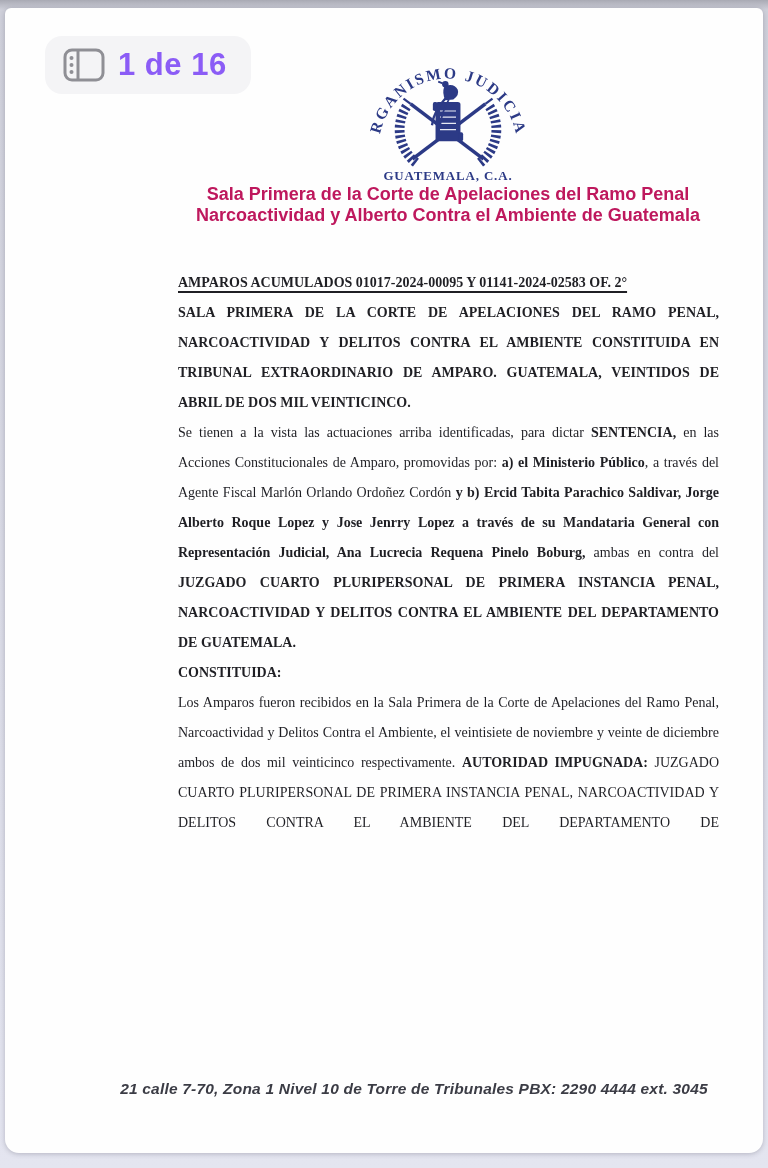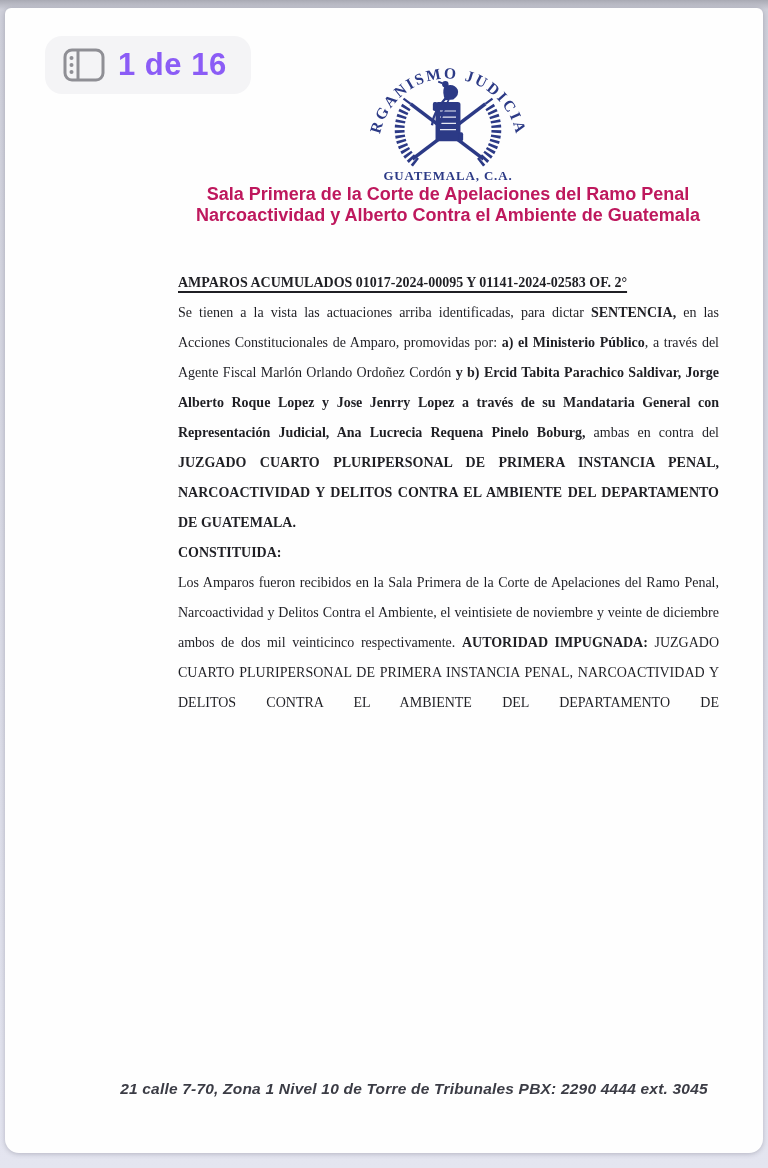--- a/index.html
+++ b/index.html
@@ -112,20 +112,21 @@
 
         <text x="100" y="160" text-anchor="middle" font-family="Liberation Serif, serif" font-size="14.5" font-weight="bold" letter-spacing="1" fill="#2c3a86">GUATEMALA, C.A.</text>
       </svg>
     </div>
     <div class="hline">Sala Primera de la Corte de Apelaciones del Ramo Penal</div>
     <div class="hline">Narcoactividad y Alberto Contra el Ambiente de Guatemala</div>
   </div>
 
   <div class="doc-body">
     <p class="para"><span class="seg b u">AMPAROS ACUMULADOS 01017-2024-00095 Y 01141-2024-02583 OF. 2°</span></p>
+    <p class="para"><span class="seg b">SALA PRIMERA DE LA CORTE DE APELACIONES DEL RAMO PENAL, NARCOACTIVIDAD Y DELITOS CONTRA EL AMBIENTE CONSTITUIDA EN TRIBUNAL EXTRAORDINARIO DE AMPARO. GUATEMALA, VEINTIDOS DE ABRIL DE DOS MIL VEINTICINCO.</span></p>
     <p class="para"><span class="seg">Se tienen a la vista las actuaciones arriba identificadas, para </span><span class="seg i">dictar</span><span class="seg"> </span><span class="seg b i">SENTENCIA,</span><span class="seg"> en las Acciones Constitucionales de Amparo, promovidas por: </span><span class="seg b">a) el Ministerio Público</span><span class="seg">, a través del Agente Fiscal Marlón Orlando Ordoñez Cordón </span><span class="seg b">y b) Ercid Tabita Parachico Saldivar, Jorge Alberto Roque Lopez y Jose Jenrry Lopez a través de su Mandataria General con Representación Judicial, Ana Lucrecia Requena Pinelo Boburg,</span><span class="seg"> ambas en contra del </span><span class="seg b">JUZGADO CUARTO PLURIPERSONAL DE PRIMERA INSTANCIA PENAL, NARCOACTIVIDAD Y DELITOS CONTRA EL AMBIENTE DEL DEPARTAMENTO DE GUATEMALA.</span></p>
     <p class="para"><span class="seg b">CONSTITUIDA:</span></p>
     <p class="para cut"><span class="seg">Los Amparos fueron recibidos en la Sala Primera de la Corte de Apelaciones del Ramo Penal, Narcoactividad y Delitos Contra el Ambiente, el veintisiete de noviembre y veinte de diciembre ambos de dos mil veinticinco respectivamente. </span><span class="seg b">AUTORIDAD IMPUGNADA:</span><span class="seg"> JUZGADO CUARTO PLURIPERSONAL DE PRIMERA INSTANCIA PENAL, NARCOACTIVIDAD Y DELITOS CONTRA EL AMBIENTE DEL DEPARTAMENTO DE</span></p>
   </div>
 
   <div class="footer">21 calle 7-70, Zona 1 Nivel 10 de Torre de Tribunales PBX: 2290 4444 ext. 3045</div>
 
 </div>
 
 </body></html>

